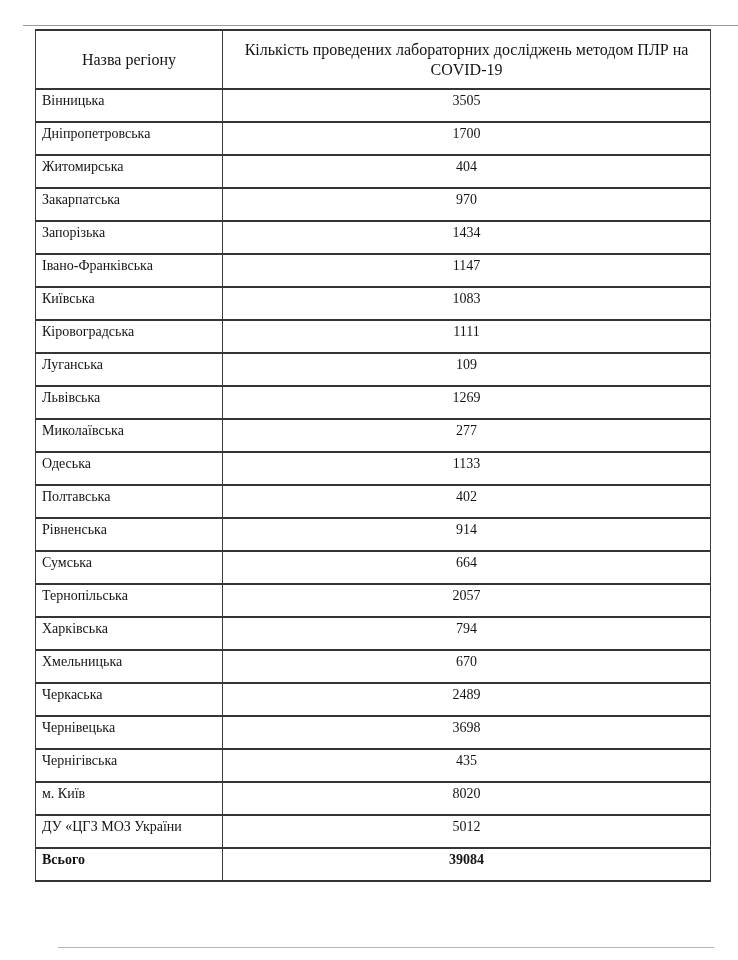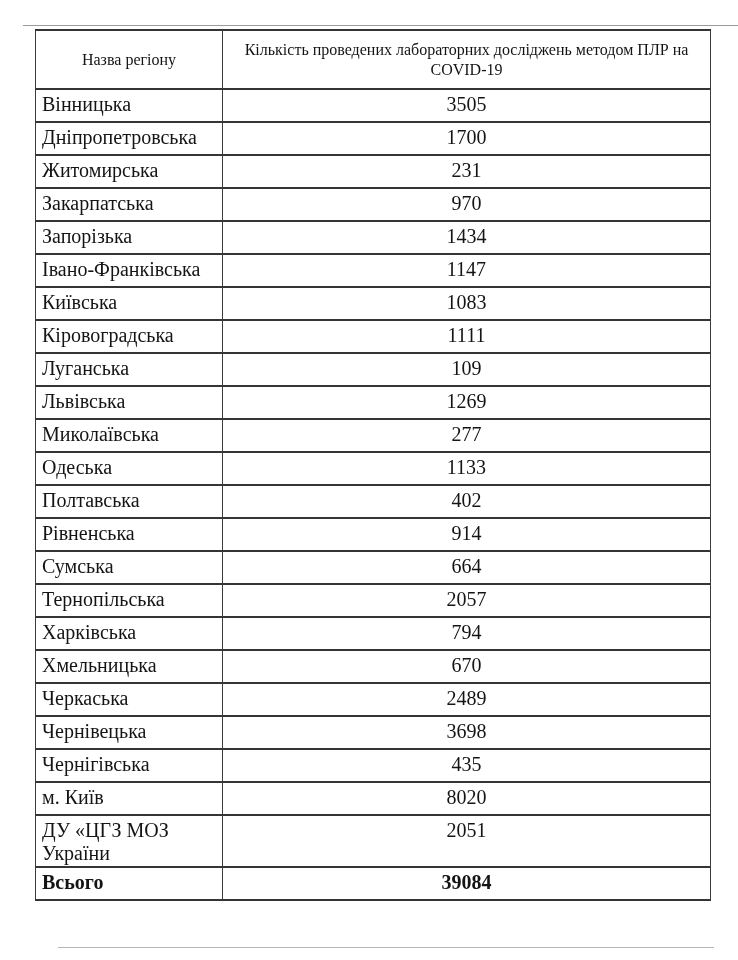--- a/index.html
+++ b/index.html
@@ -57,21 +57,21 @@
     height: 53px;
     font-weight: normal;
     font-size: 16px;
     line-height: 1.25;
     vertical-align: middle;
     text-align: center;
     padding: 2px 8px;
   }
   td {
     height: 27px;
-    font-size: 20px;
+    font-size: 14px;
     vertical-align: top;
     padding-top: 3px;
   }
   td.region-cell {
     text-align: left;
     padding-left: 6px;
     padding-right: 4px;
   }
   td.value-cell {
     text-align: center;
@@ -101,21 +101,21 @@
       <tr>
           <td class="region-cell">Вінницька</td>
           <td class="value-cell">3505</td>
         </tr>
         <tr>
           <td class="region-cell">Дніпропетровська</td>
           <td class="value-cell">1700</td>
         </tr>
         <tr>
           <td class="region-cell">Житомирська</td>
-          <td class="value-cell">231</td>
+          <td class="value-cell">404</td>
         </tr>
         <tr>
           <td class="region-cell">Закарпатська</td>
           <td class="value-cell">970</td>
         </tr>
         <tr>
           <td class="region-cell">Запорізька</td>
           <td class="value-cell">1434</td>
         </tr>
         <tr>
@@ -181,21 +181,21 @@
         <tr>
           <td class="region-cell">Чернігівська</td>
           <td class="value-cell">435</td>
         </tr>
         <tr>
           <td class="region-cell">м. Київ</td>
           <td class="value-cell">8020</td>
         </tr>
         <tr>
           <td class="region-cell">ДУ «ЦГЗ МОЗ України</td>
-          <td class="value-cell">2051</td>
+          <td class="value-cell">5012</td>
         </tr>
         <tr class="total-row" id="total-row">
         <td class="region-cell">Всього</td>
         <td class="value-cell">39084</td>
       </tr>
     </tbody>
   </table>
 
   <div class="scan-line-bottom"></div>
 </div>

